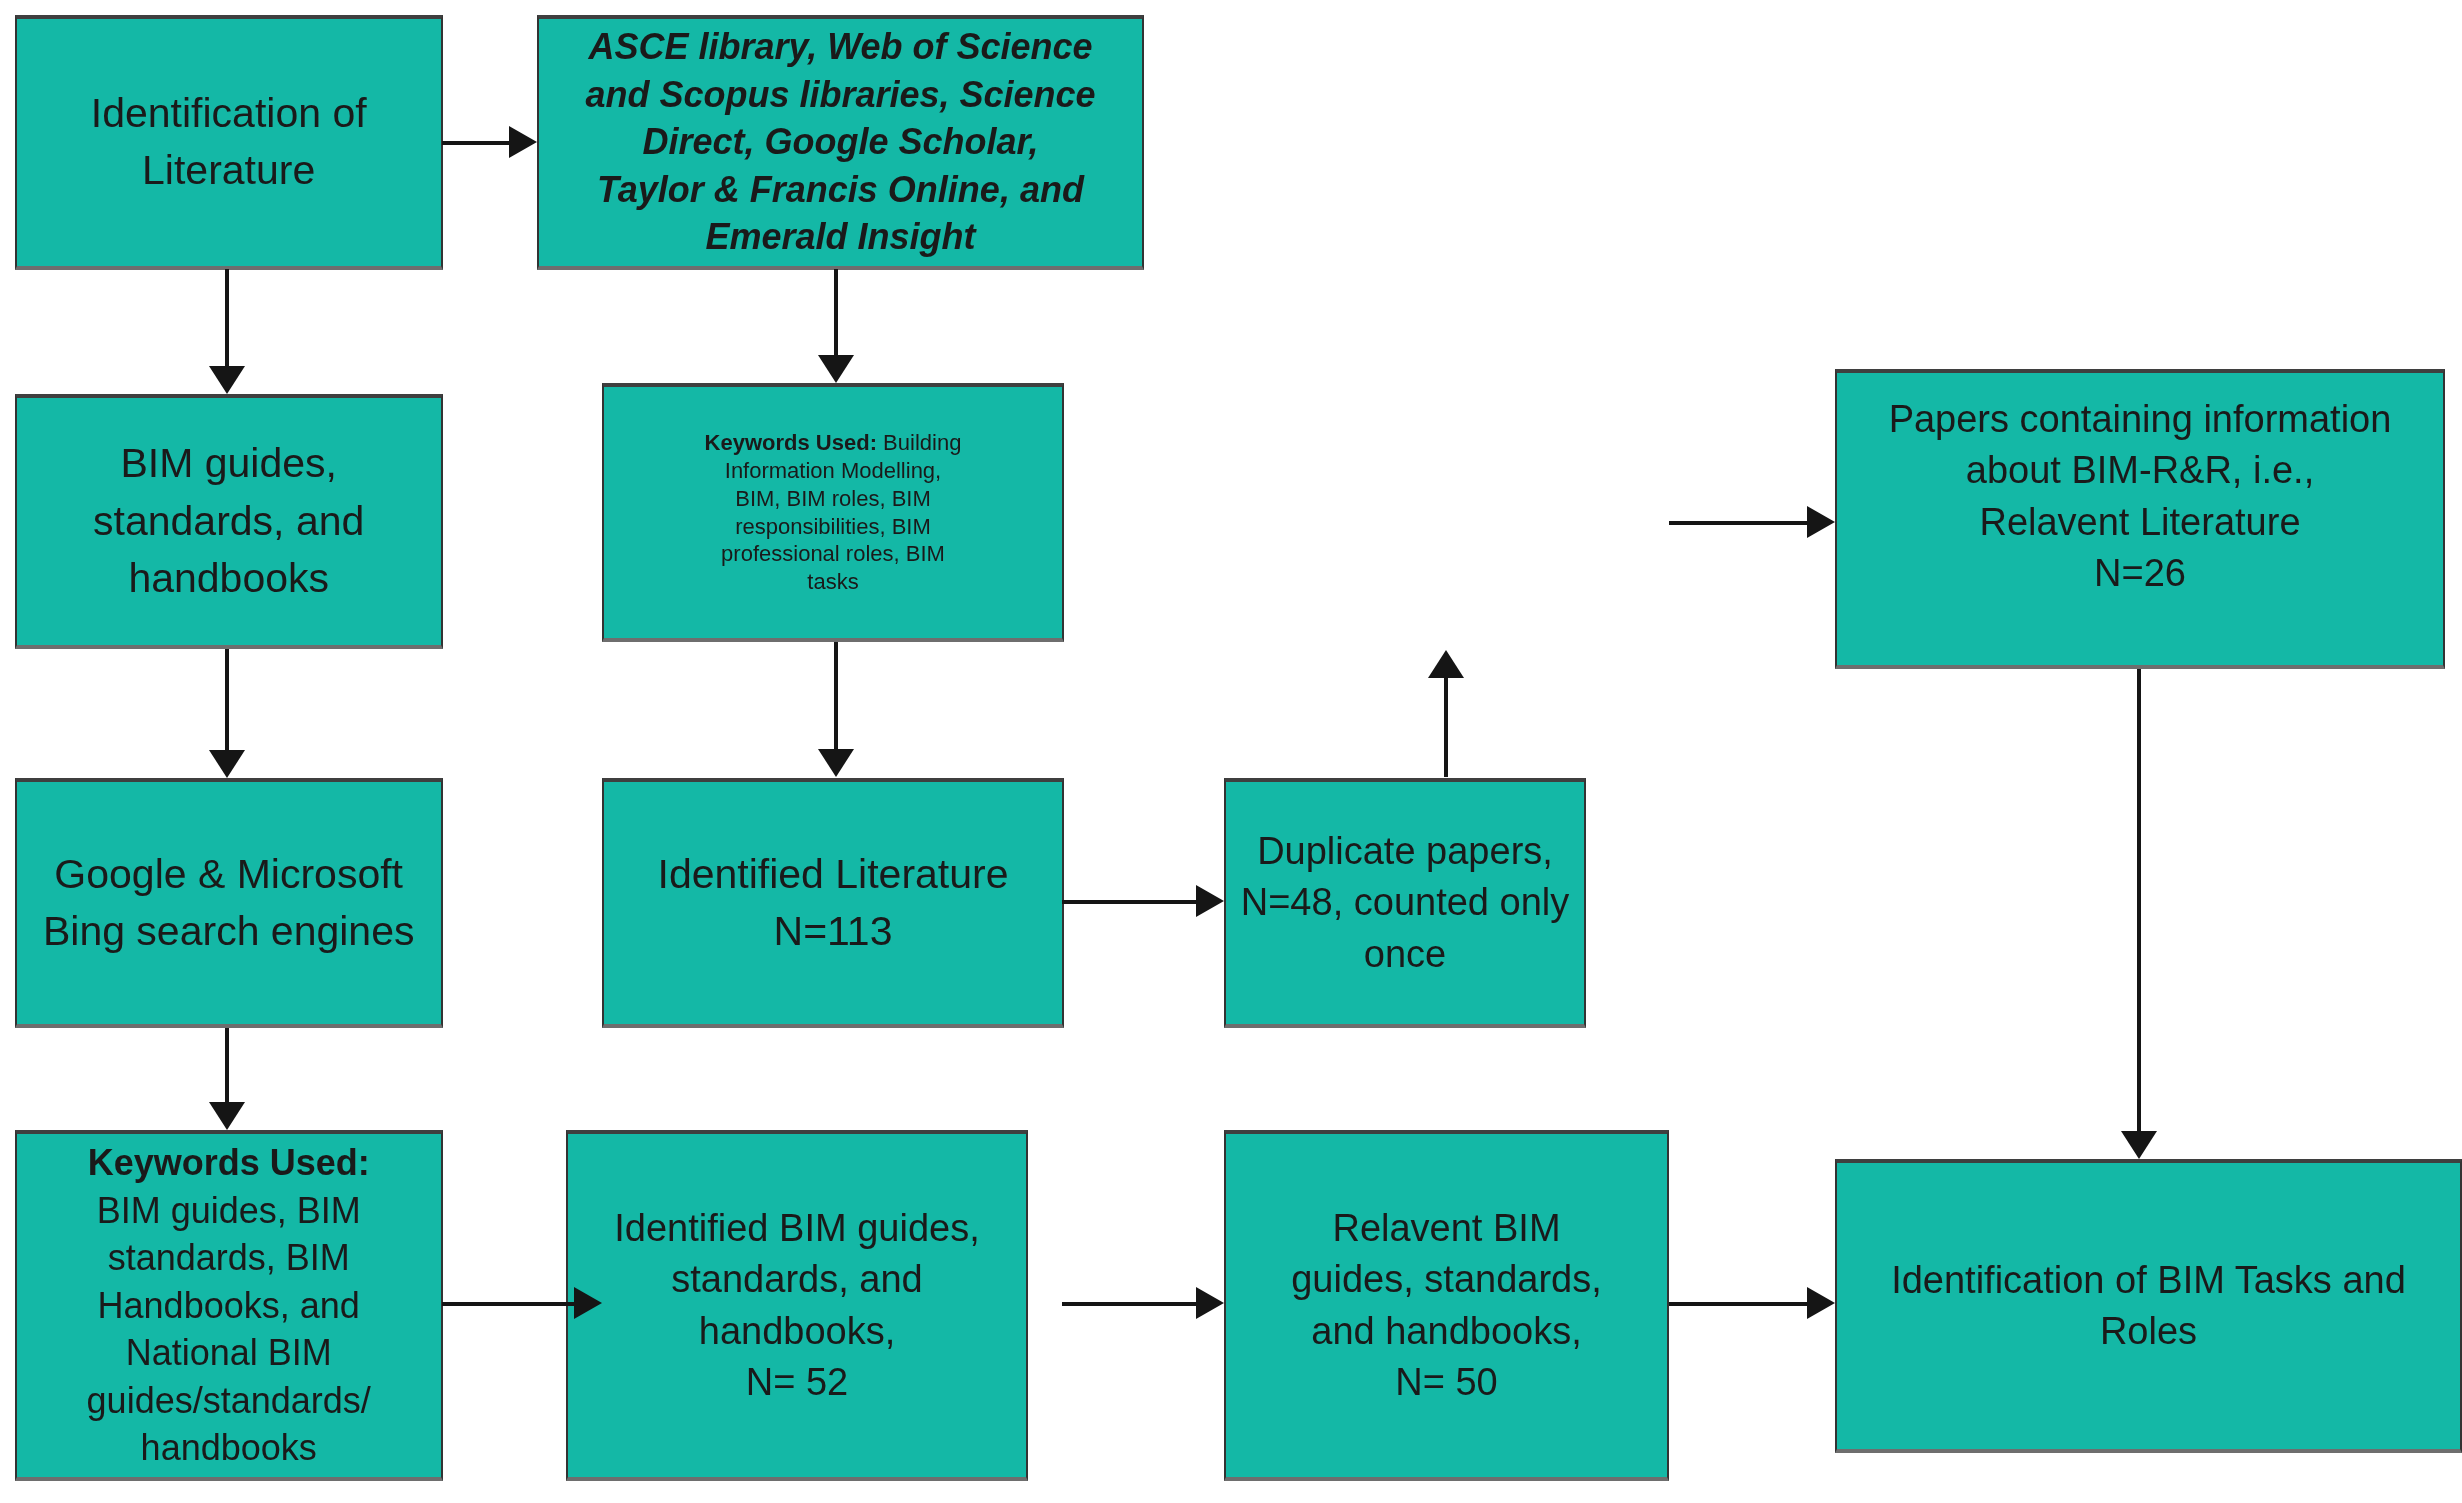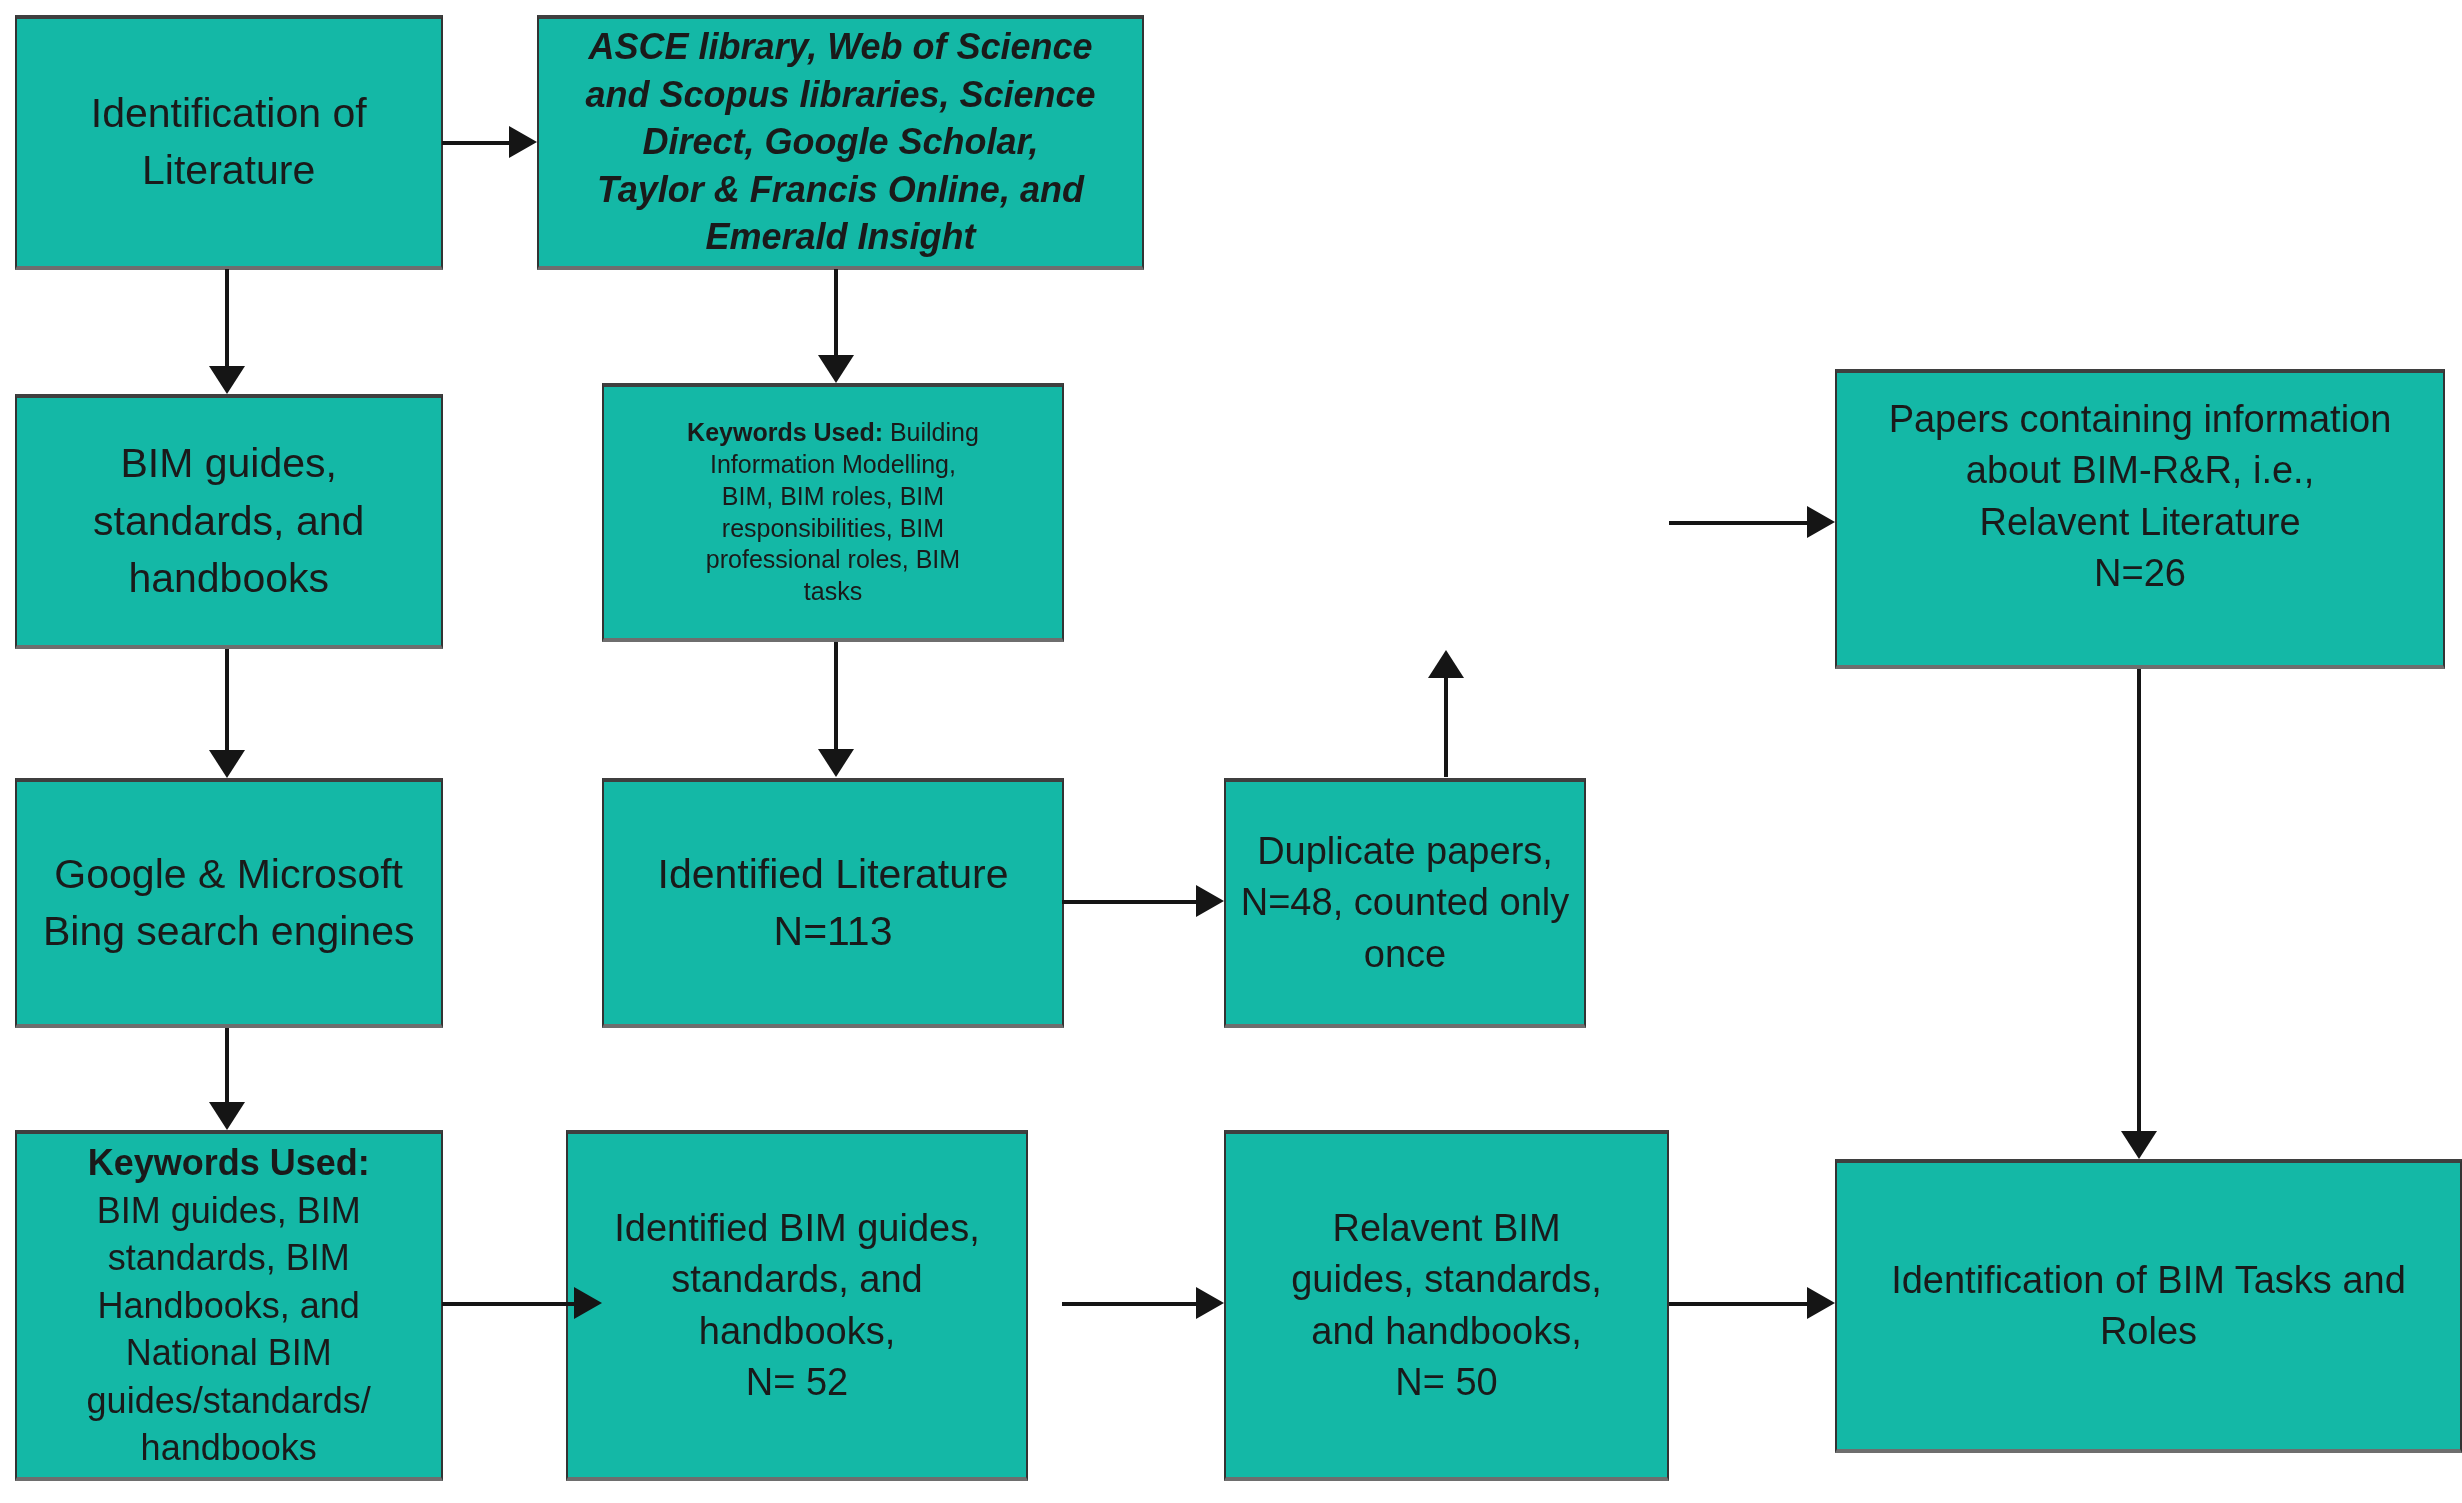--- a/index.html
+++ b/index.html
@@ -64,21 +64,21 @@
     border-bottom: 28px solid #151515;
     border-left: 18px solid transparent;
     border-right: 18px solid transparent;
   }
 
   
   .fs48 { font-size: 41px; line-height: 1.4; }
   .fs46 { font-size: 38px; line-height: 1.35; }
   .fs44 { font-size: 36px; line-height: 1.32; }
   .fs44i { font-size: 36px; line-height: 1.32; }
-  .fs40 { font-size: 25px; line-height: 1.27; }
+  .fs40 { font-size: 22px; line-height: 1.27; }
   .pad-bottom { padding-bottom: 45px; }
 </style>
 </head>
 <body>
 
 <div class="canvas">
 
   <div class="box fs48" style="left:14.7px; top:14.7px; width:428px; height:255px;">
     <span class="label">Identification of
 Literature</span>

